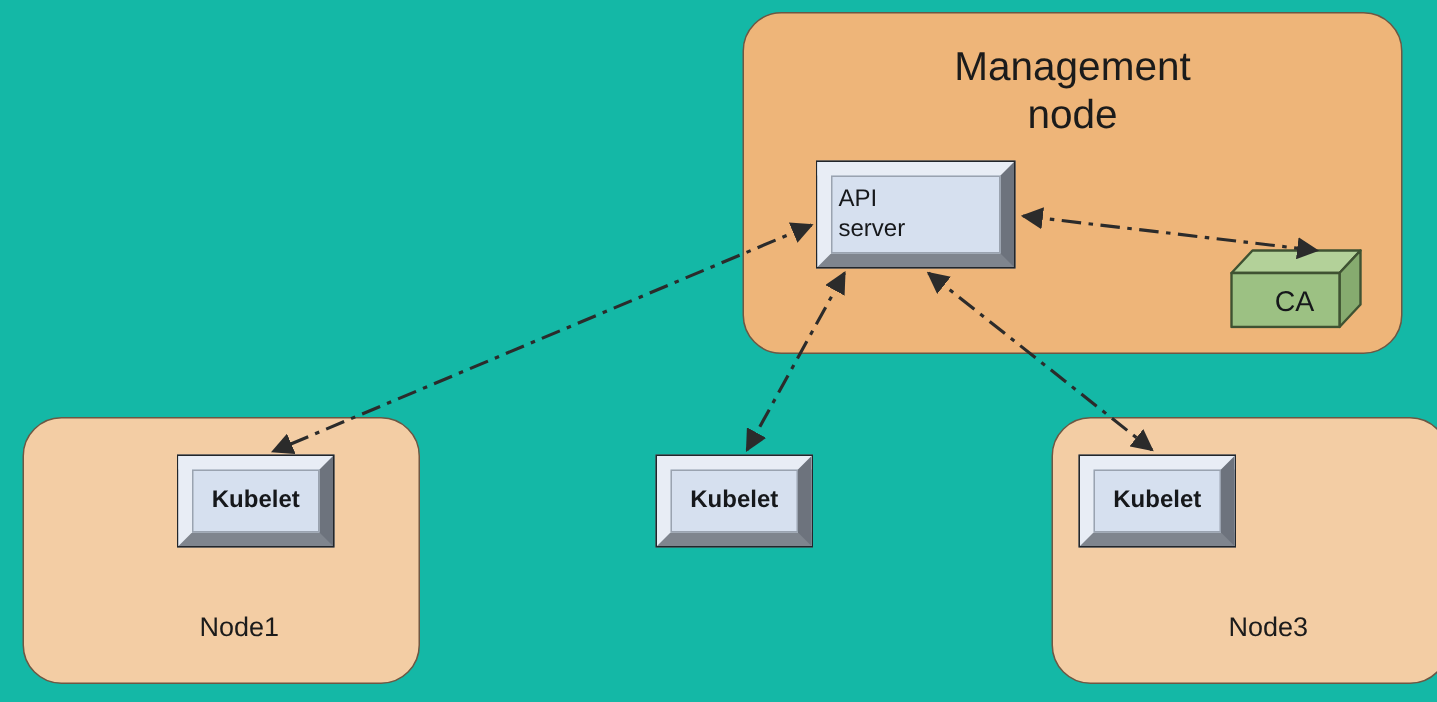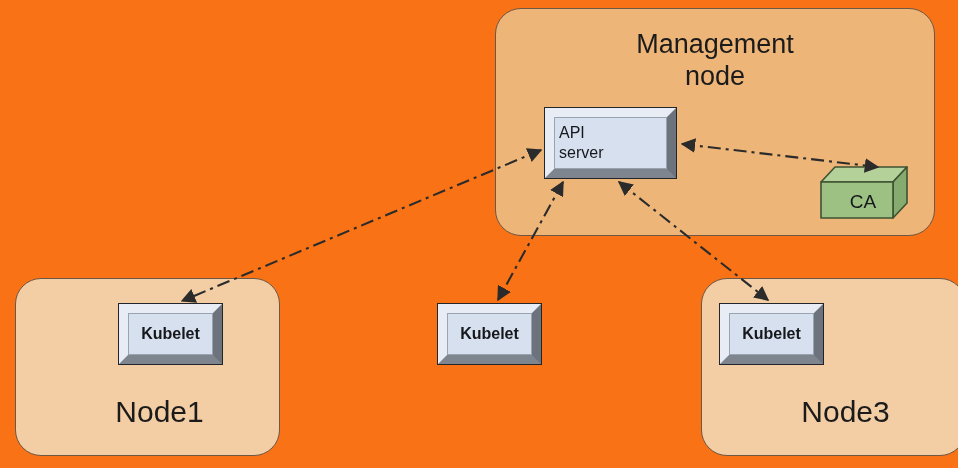--- a/index.html
+++ b/index.html
@@ -7,21 +7,21 @@
     padding: 0;
     background: #ffffff;
   }
   body {
     font-family: "Liberation Sans", sans-serif;
   }
   #canvas {
     position: relative;
     width: 958px;
     height: 468px;
-    background: #f97316;
+    background: #14b8a6;
     overflow: hidden;
   }
   #wires {
     position: absolute;
     left: 0;
     top: 0;
     width: 958px;
     height: 468px;
     pointer-events: none;
     z-index: 5;
@@ -49,21 +49,21 @@
     color: #1b1b1b;
     line-height: 1.18;
     white-space: pre-line;
   }
   .mgmt-label {
     top: 20px;
     font-size: 27px;
   }
   .worker-label {
     bottom: 26px;
-    font-size: 30px;
+    font-size: 18px;
     padding-left: 24px;
   }
 
   
   .bevel-box {
     position: absolute;
     box-sizing: border-box;
     border: 1.6px solid #22262b;
     background: #8e949d;
     z-index: 3;

